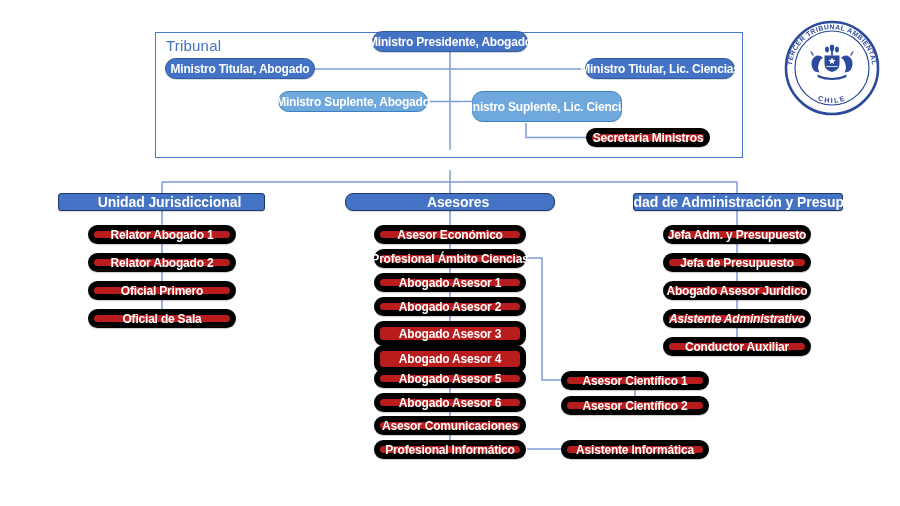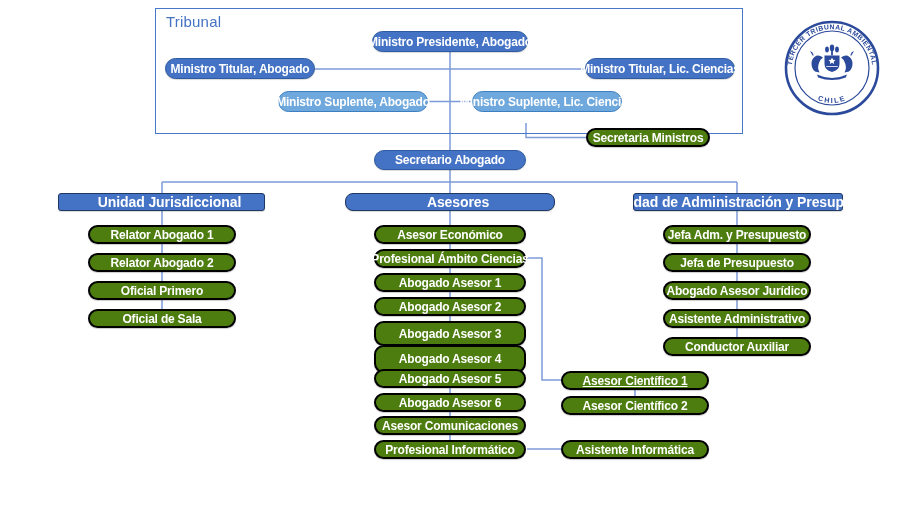--- a/index.html
+++ b/index.html
@@ -18,21 +18,21 @@
     white-space:nowrap;box-sizing:border-box;
   }
   .blue{
     background:#4472C4;border:1.5px solid #2E5B9F;border-radius:10.5px;
     box-shadow:0 1px 1px rgba(0,0,0,0.15);
   }
   .lightblue{
     background:#6FA8DC;border:1.5px solid #3C7FC0;border-radius:10.5px;
   }
   .gray{
-    background:#4d7c0f;border:2px solid #000000;border-radius:9.5px;
+    background:#b91c1c;border:6px solid #000000;border-radius:9.5px;
     box-shadow:0 1px 1px rgba(0,0,0,0.2);
   }
   .header{
     background:#4472C4;border:1.5px solid #203864;border-radius:3px;
     font-size:14px;letter-spacing:-0.1px;
     box-shadow:0 1px 1px rgba(0,0,0,0.15);
     padding-left:16px;
   }
   .frame{
     position:absolute;z-index:0;
@@ -62,32 +62,31 @@
       <path d="M737 182 L737 193"></path>
       <path d="M162 211 L162 318"></path>
       <path d="M450 211 L450 449"></path>
       <path d="M737 211 L737 346"></path>
       <path d="M527 258 L542 258 L542 380 L561 380"></path>
       <path d="M635 390 L635 396"></path>
       <path d="M527 449 L561 449"></path>
     </g>
   </svg>
 
-  <div class="frame" style="left:155px;top:8px;width:588px;height:126px;">
+  <div class="frame" style="left:155px;top:32px;width:588px;height:126px;">
     <span class="frame-label">Tribunal</span>
   </div>
 
   <div class="node blue" style="left:372px;top:31px;width:156px;height:21px;">Ministro Presidente, Abogado</div>
   <div class="node blue" style="left:165px;top:58px;width:150px;height:21px;">Ministro Titular, Abogado</div>
   <div class="node blue" style="left:585px;top:58px;width:150px;height:21px;">Ministro Titular, Lic. Ciencias</div>
   <div class="node lightblue" style="left:278px;top:91px;width:150px;height:21px;">Ministro Suplente, Abogado</div>
-  <div class="node lightblue" style="left:472px;top:91px;width:150px;height:21px;">Ministro Suplente, Lic. Ciencias</div>
+  <div class="node lightblue" style="left:472px;top:91px;width:150px;height:31px;">Ministro Suplente, Lic. Ciencias</div>
 
   <div class="node gray" style="left:586px;top:128px;width:124px;height:19px;">Secretaria Ministros</div>
-  <div class="node blue" style="left:374px;top:150px;width:152px;height:20px;">Secretario Abogado</div>
 
   <div class="node header" style="left:58px;top:193px;width:207px;height:18px;">Unidad Jurisdiccional</div>
   <div class="node header" style="left:345px;top:193px;width:210px;height:18px;border-radius:8px;">Asesores</div>
   <div class="node header" style="left:633px;top:193px;width:210px;height:18px;">Unidad de Administración y Presupuesto</div>
 
   <div class="node gray" style="left:88px;top:225px;width:148px;height:19px;">Relator Abogado 1</div>
   <div class="node gray" style="left:88px;top:253px;width:148px;height:19px;">Relator Abogado 2</div>
   <div class="node gray" style="left:88px;top:281px;width:148px;height:19px;">Oficial Primero</div>
   <div class="node gray" style="left:88px;top:309px;width:148px;height:19px;">Oficial de Sala</div>
 
@@ -98,24 +97,24 @@
   <div class="node gray" style="left:374px;top:321px;width:152px;height:25px;">Abogado Asesor 3</div>
   <div class="node gray" style="left:374px;top:345px;width:152px;height:28px;">Abogado Asesor 4</div>
   <div class="node gray" style="left:374px;top:369px;width:152px;height:19px;">Abogado Asesor 5</div>
   <div class="node gray" style="left:374px;top:393px;width:152px;height:19px;">Abogado Asesor 6</div>
   <div class="node gray" style="left:374px;top:416px;width:152px;height:19px;">Asesor Comunicaciones</div>
   <div class="node gray" style="left:374px;top:440px;width:152px;height:19px;">Profesional Informático</div>
 
   <div class="node gray" style="left:663px;top:225px;width:148px;height:19px;">Jefa Adm. y Presupuesto</div>
   <div class="node gray" style="left:663px;top:253px;width:148px;height:19px;">Jefa de Presupuesto</div>
   <div class="node gray" style="left:663px;top:281px;width:148px;height:19px;">Abogado Asesor Jurídico</div>
-  <div class="node gray" style="left:663px;top:309px;width:148px;height:19px;">Asistente Administrativo</div>
+  <div class="node gray" style="left:663px;top:309px;width:148px;height:19px;font-style:italic;">Asistente Administrativo</div>
   <div class="node gray" style="left:663px;top:337px;width:148px;height:19px;">Conductor Auxiliar</div>
 
-  <div class="node gray" style="left:561px;top:371px;width:148px;height:19px;text-decoration:underline;">Asesor Científico 1</div>
+  <div class="node gray" style="left:561px;top:371px;width:148px;height:19px;">Asesor Científico 1</div>
   <div class="node gray" style="left:561px;top:396px;width:148px;height:19px;">Asesor Científico 2</div>
   <div class="node gray" style="left:561px;top:440px;width:148px;height:19px;">Asistente Informática</div>
 
   <div class="seal" style="left:782px;top:18px;width:100px;height:100px;">
     <svg width="100" height="100" viewBox="0 0 100 100">
       <defs>
         <path id="sealTop" d="M 10 58 A 40.5 40.5 0 1 1 90 58" fill="none"></path>
         <path id="sealBottom" d="M 25.3 74.7 A 35 35 0 0 0 74.7 74.7" fill="none"></path>
       </defs>
       <circle cx="50" cy="50" r="46" fill="#ffffff" stroke="#2C4A9B" stroke-width="2.6"></circle>

